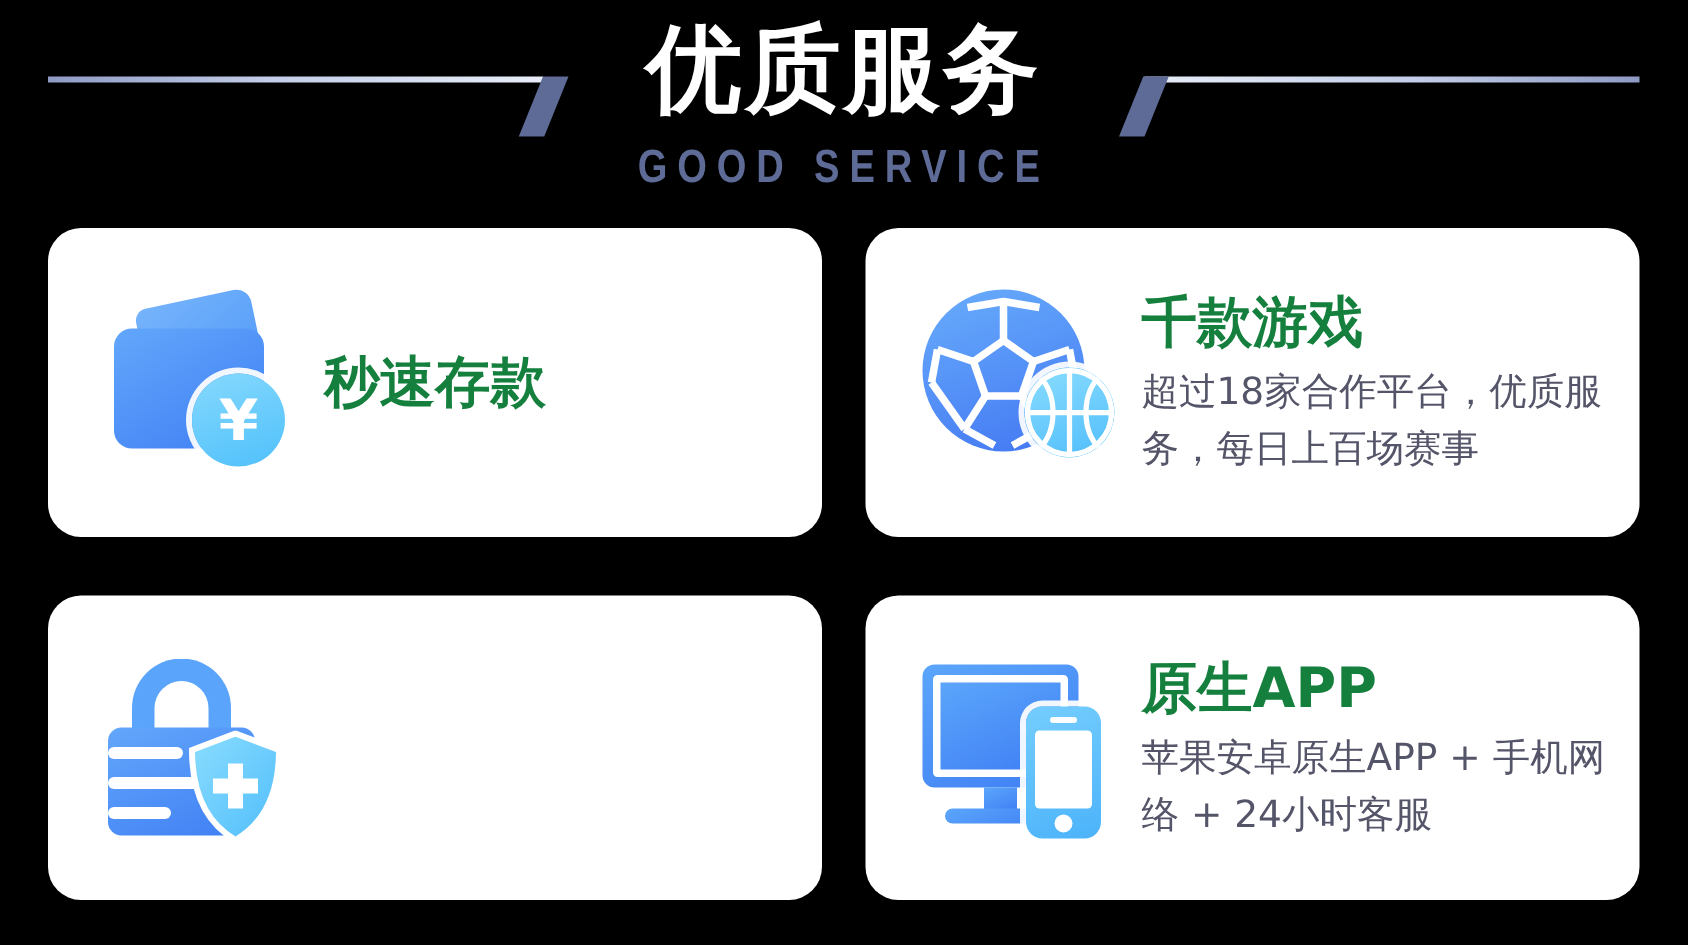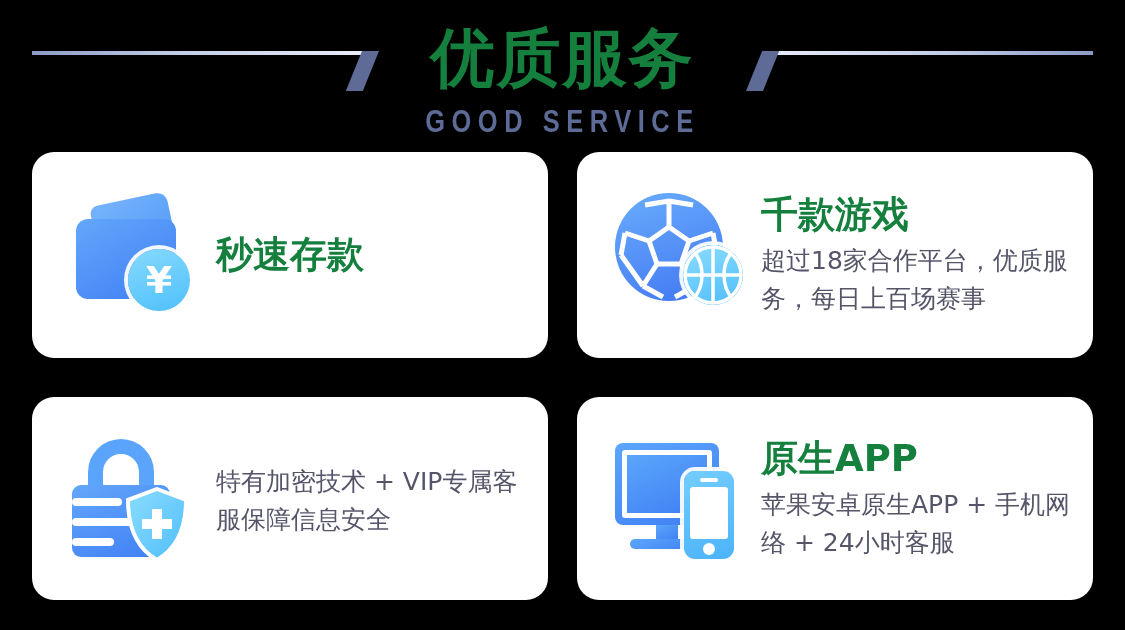--- a/index.html
+++ b/index.html
@@ -51,23 +51,23 @@
   .title-block {
     position: absolute;
     top: 0; left: 0; right: 0;
     text-align: center;
   }
   .title-cn {
     font-family: "DejaVu Sans", "Liberation Sans", sans-serif;
     font-size: 64px;
     font-weight: 700;
     letter-spacing: 2px;
-    color: #15803d;
+    color: #ffffff;
     line-height: 92px;
-    padding-top: 12px;
+    padding-top: 1px;
   }
   .title-en {
     font-family: "Liberation Sans", "DejaVu Sans", sans-serif;
     font-size: 31px;
     font-weight: 700;
     letter-spacing: 8px;
     color: #5d6b96;
     line-height: 36px;
     transform: scaleX(0.82);
     transform-origin: center;
@@ -369,21 +369,20 @@
               <stop offset="0" stop-color="#8bddfe"></stop>
               <stop offset="1" stop-color="#4fbdfb"></stop>
             </linearGradient>
           </defs>
           <path d="M33,2 L62,13 C62,42 52,62 33,73 C14,62 4,42 4,13 Z" fill="url(#shg)" stroke="#ffffff" stroke-width="4"></path>
           <path d="M28,22 L38,22 L38,32 L48,32 L48,42 L38,42 L38,52 L28,52 L28,42 L18,42 L18,32 L28,32 Z" fill="#ffffff"></path>
         </svg>
       </div>
     </div>
     <div class="text-wrap">
-      <div class="card-desc">特有加密技术 + VIP专属客服保障信息安全</div>
     </div>
   </div>
 
   <div class="card card-r2">
     <div class="icon-wrap">
       <div class="monitor">
         <div class="monitor-inner"></div>
       </div>
       <div class="monitor-neck"></div>
       <div class="monitor-base"></div>

